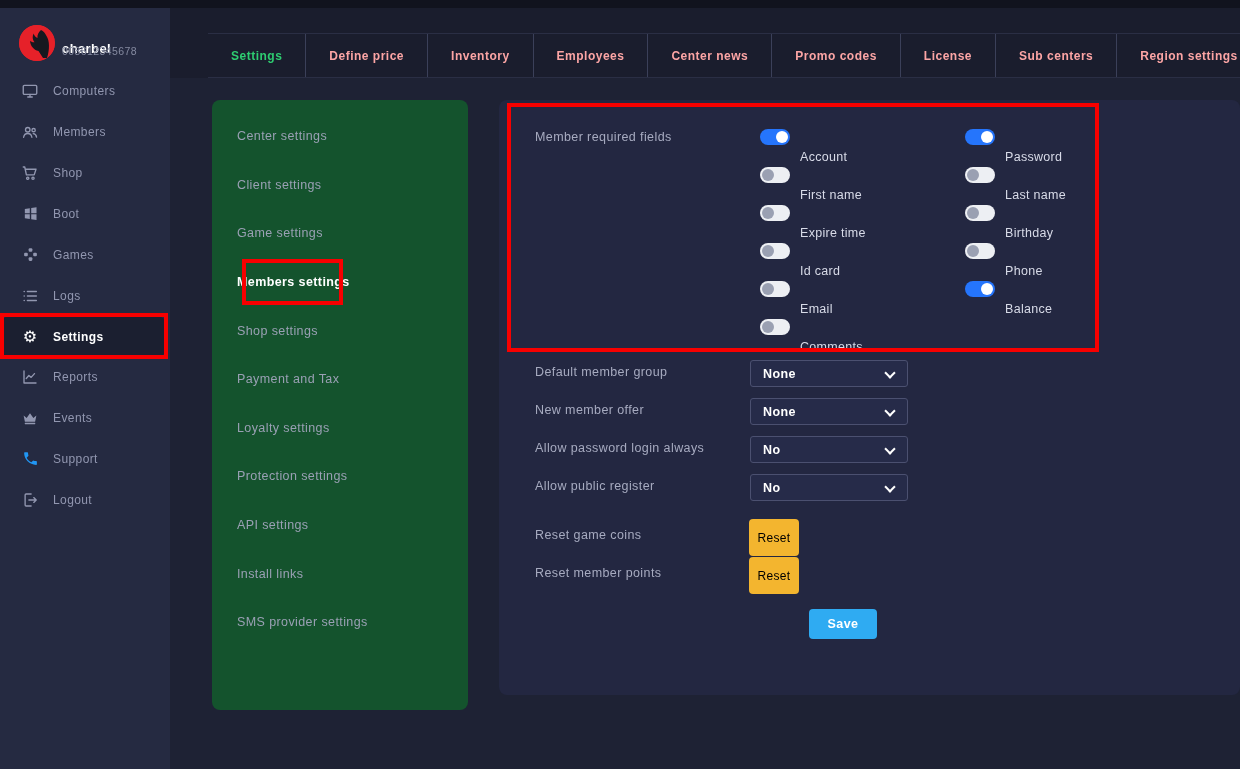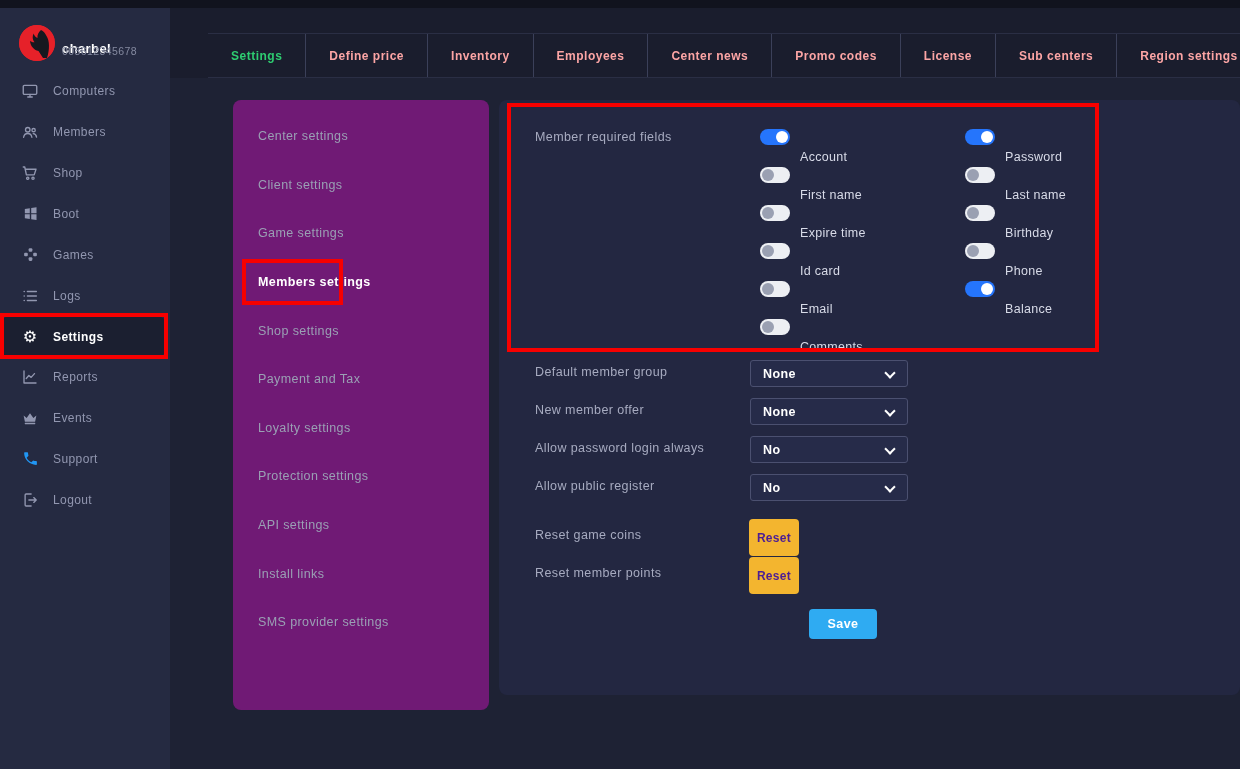--- a/index.html
+++ b/index.html
@@ -24,41 +24,41 @@
   .user-id{position:absolute;left:62px;top:37px;font-size:10.5px;color:#858aa0;letter-spacing:.4px;}
   .nav-item{position:absolute;left:0;width:167px;height:41px;display:flex;align-items:center;
     padding-left:20px;color:#9297b0;font-size:12px;font-weight:500;letter-spacing:.4px;cursor:pointer;}
   .nav-item .ic{width:20px;height:18px;margin-right:13px;display:flex;align-items:center;justify-content:center;}
   .nav-item svg{stroke:currentColor;fill:none;stroke-width:1.8;stroke-linecap:round;stroke-linejoin:round;}
   .nav-item.active{background:#1b1f30;border-radius:10px;color:#fff;font-weight:700;}
   .nav-item .glyph{font-family:"DejaVu Sans",sans-serif;font-size:16px;line-height:1;}
   .nav-item.blue-ic .ic{color:#2196f3;}
 
   
-  .settings-panel{position:absolute;left:233px;top:100px;width:256px;height:610px;background:#701a75;border-radius:8px;}
+  .settings-panel{position:absolute;left:212px;top:100px;width:256px;height:610px;background:#14532d;border-radius:8px;}
   .snav-item{position:absolute;left:25px;height:20px;display:flex;align-items:center;
     font-size:12.5px;color:#9aa0b4;letter-spacing:.4px;cursor:pointer;white-space:nowrap;}
   .snav-item.active{color:#ffffff;font-weight:700;}
 
   
   .main-panel{position:absolute;left:499px;top:100px;width:741px;height:595px;background:#232741;border-radius:8px;}
   .field-label{position:absolute;left:36px;font-size:12.5px;color:#a7abc0;letter-spacing:.4px;white-space:nowrap;}
   .toggle-item{position:absolute;display:flex;align-items:center;gap:10px;height:20px;cursor:pointer;}
   .switch{width:30px;height:16px;border-radius:9px;background:#edeff3;position:relative;flex:none;}
   .switch::after{content:"";position:absolute;width:12px;height:12px;border-radius:50%;background:#9aa0b2;top:2px;left:2px;}
   .toggle-item.on .switch{background:#2575fc;}
   .toggle-item.on .switch::after{left:16px;background:#ffffff;}
   .toggle-label{font-size:12.5px;color:#d8dbe8;letter-spacing:.3px;white-space:nowrap;margin-top:40px;}
   .select{position:absolute;left:251px;width:158px;height:27px;background:#262b49;border:1px solid #4b5070;
     border-radius:3px;display:flex;align-items:center;padding:0 28px 0 12px;cursor:pointer;}
   .select .val{font-size:12.5px;font-weight:700;color:#fff;letter-spacing:.4px;}
   .sel-chev{position:absolute;right:13px;top:8px;width:8px;height:8px;border-right:2px solid #fff;
     border-bottom:2px solid #fff;transform:rotate(45deg);}
   .reset-btn{position:absolute;left:250px;width:50px;height:37px;background:#f3b52f;border:none;border-radius:4px;
-    color:#4c1d95;font-size:12px;font-weight:700;letter-spacing:.3px;cursor:pointer;
+    color:#000000;font-size:12px;font-weight:400;letter-spacing:.3px;cursor:pointer;
     font-family:"Liberation Sans","DejaVu Sans",sans-serif;display:flex;align-items:center;justify-content:center;}
   .save-btn{position:absolute;left:310px;top:509px;width:68px;height:30px;background:#2fabf2;border:none;border-radius:4px;
     color:#ffffff;font-size:12.5px;font-weight:700;letter-spacing:.4px;cursor:pointer;
     font-family:"Liberation Sans","DejaVu Sans",sans-serif;display:flex;align-items:center;justify-content:center;}
 
   
   .anno{position:absolute;border:4px solid #f70000;z-index:50;pointer-events:none;}
   .anno1{left:0;top:313px;width:168px;height:46px;}
   .anno2{left:242px;top:259px;width:101px;height:46px;}
   .anno3{left:507px;top:103px;width:592px;height:249px;}

